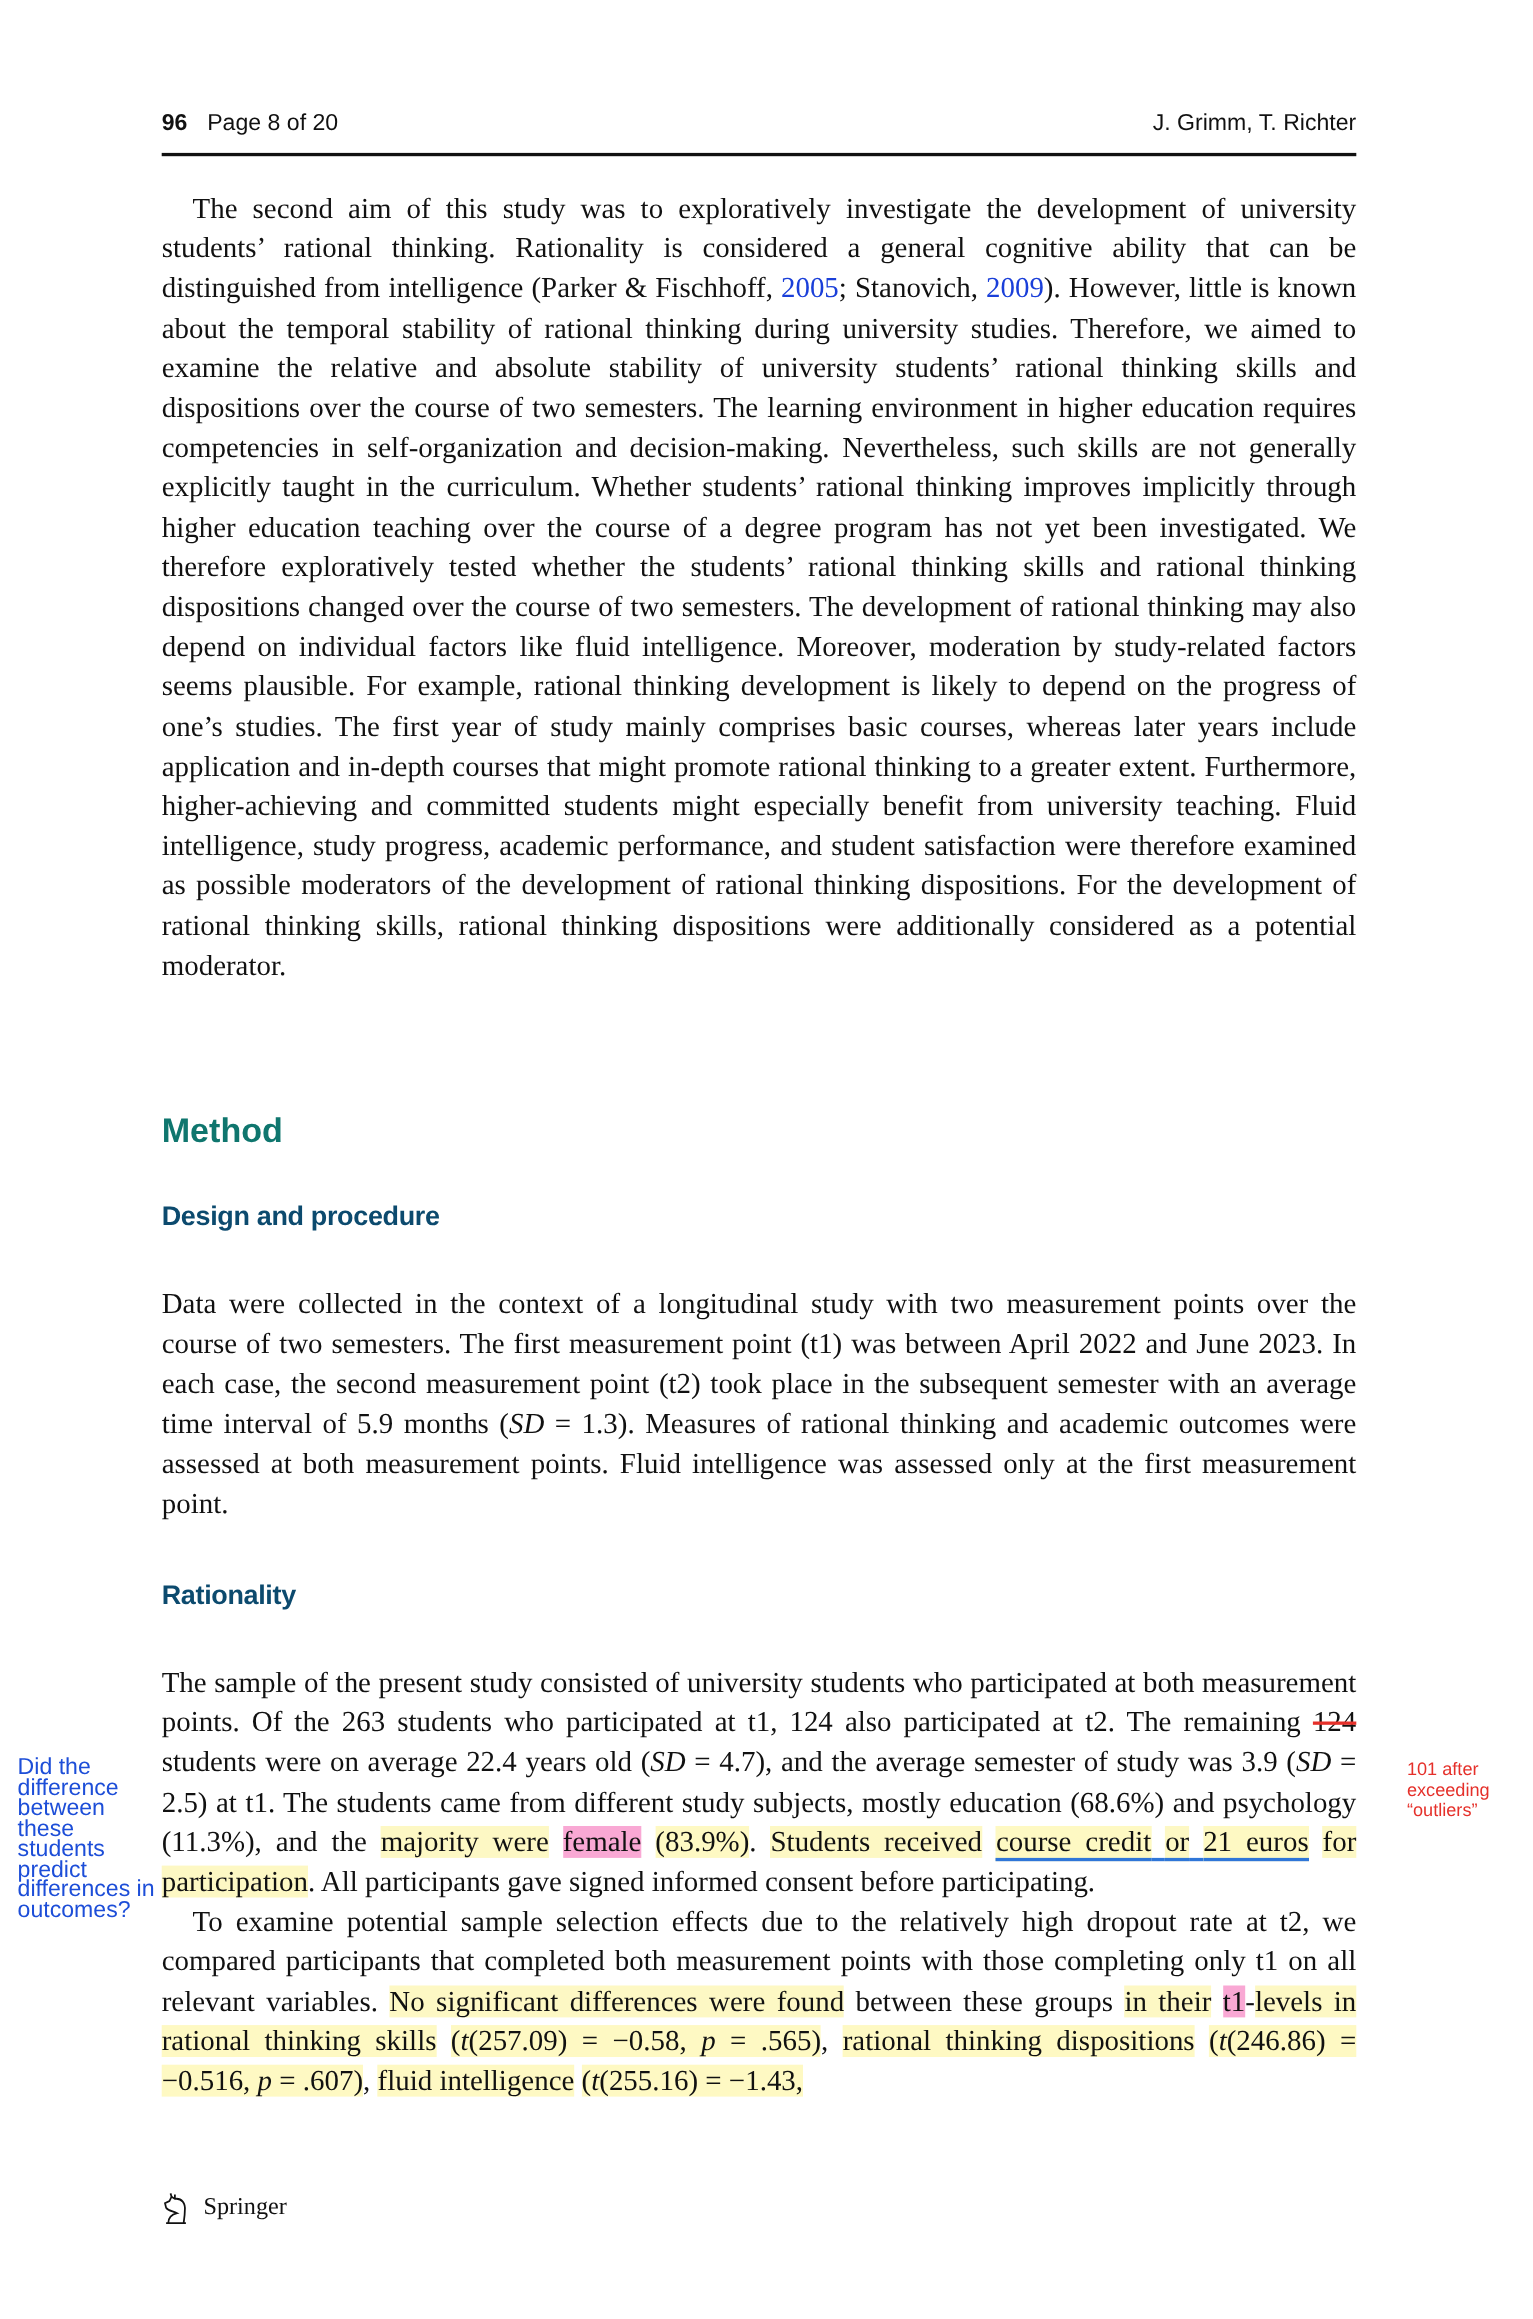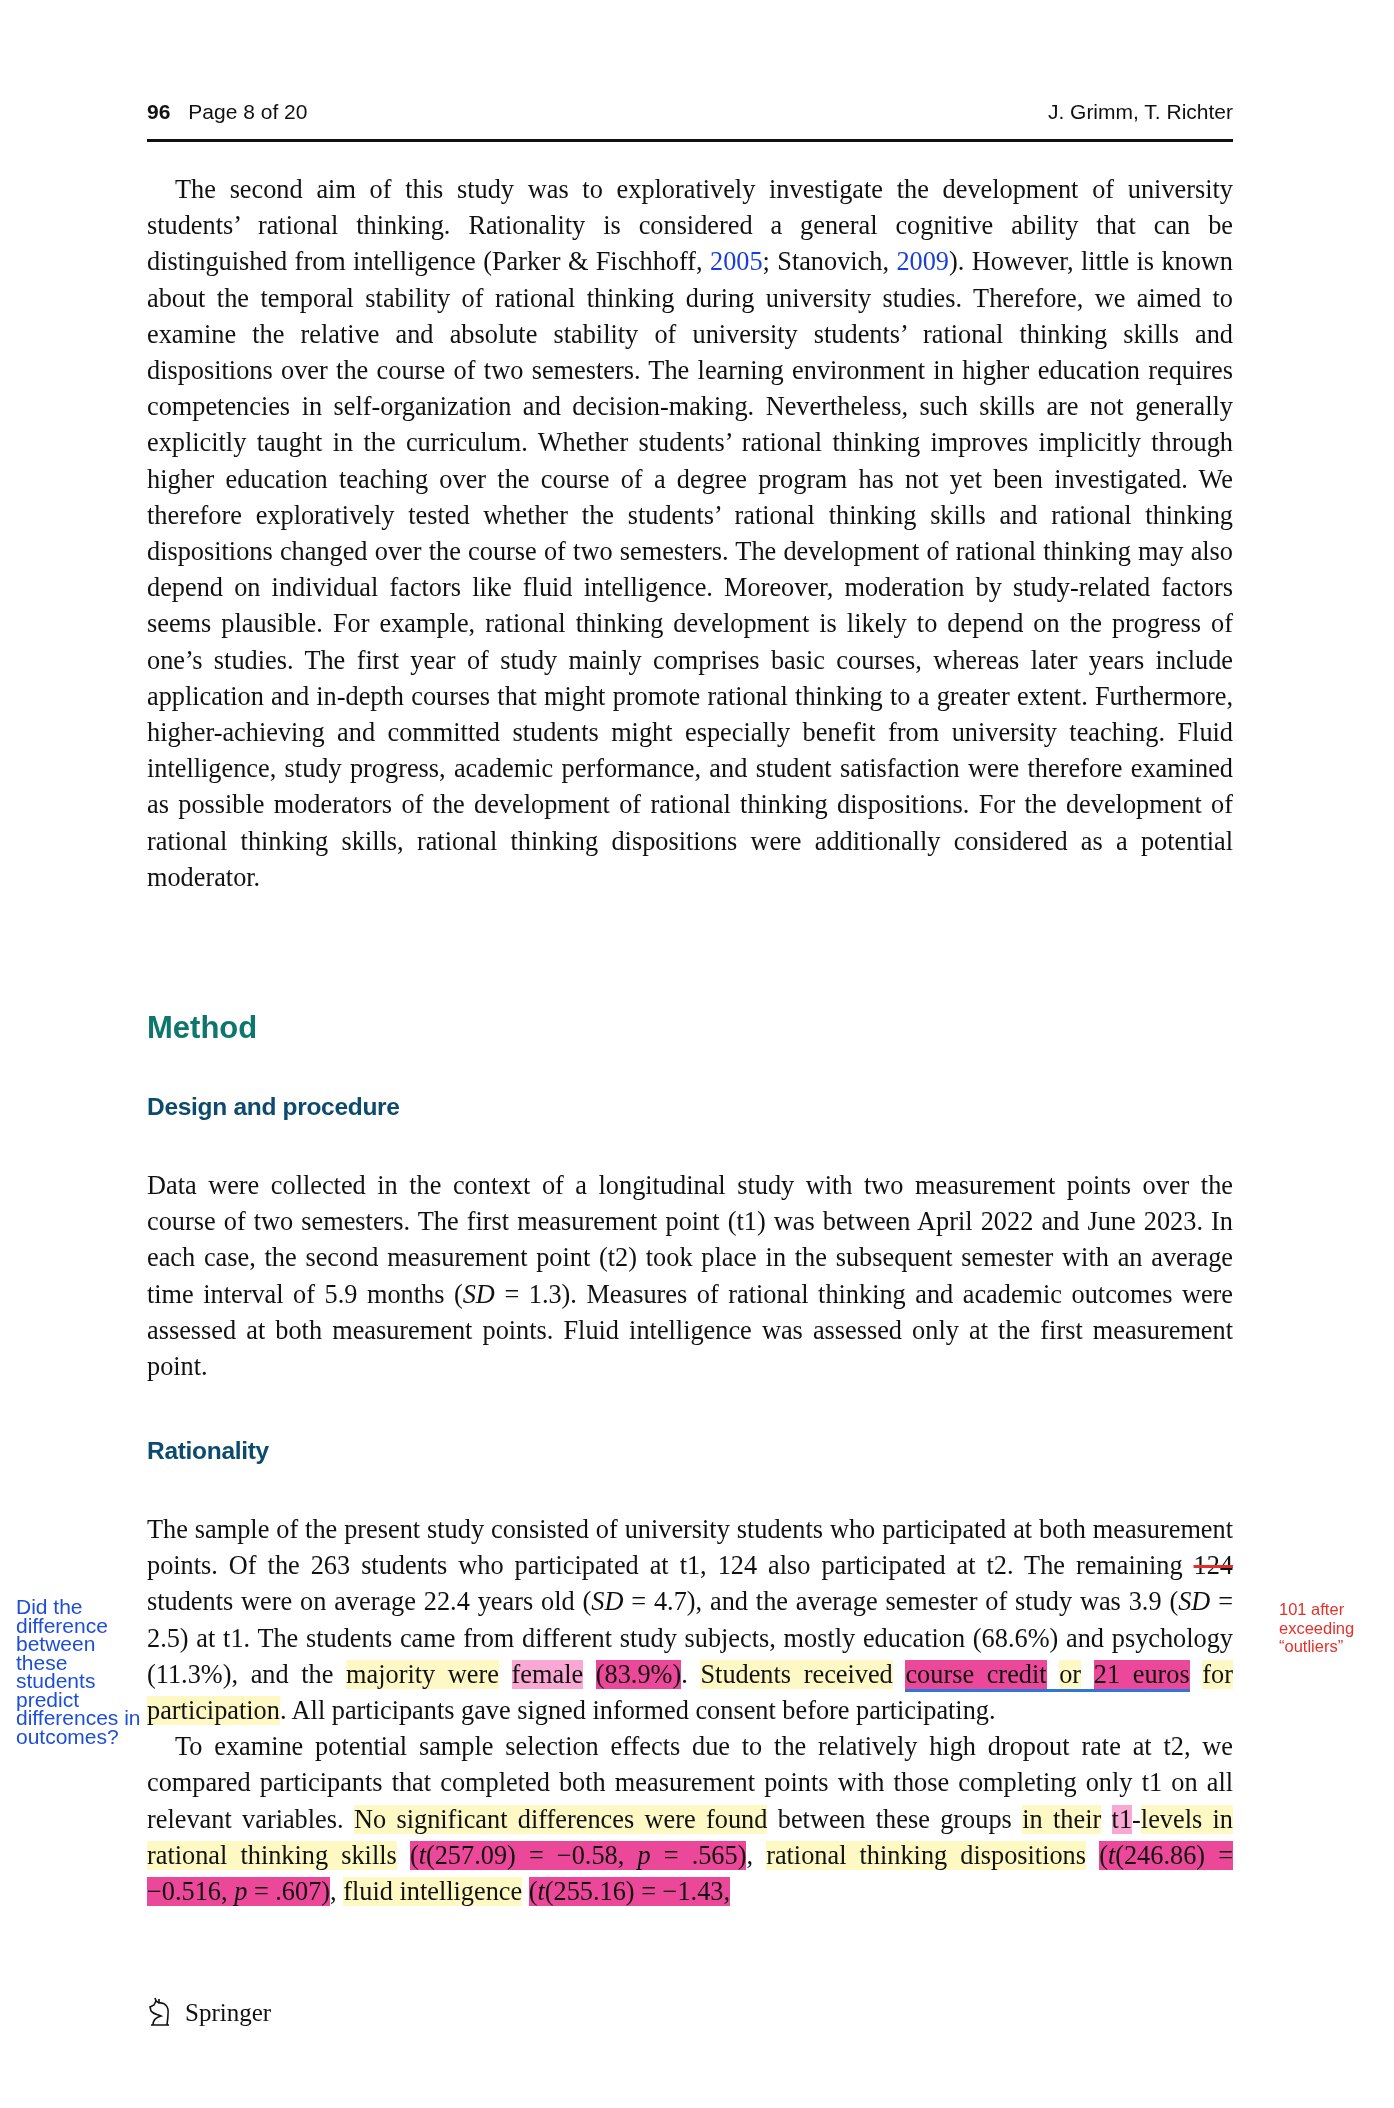--- a/index.html
+++ b/index.html
@@ -20,33 +20,33 @@
 
   .h1 { position:absolute; left:147px; top:1010px;
     font-family:"Liberation Sans", sans-serif; font-weight:bold; font-size:31px; color:#0f766e; }
   .h2 { position:absolute; left:147px; font-family:"Liberation Sans", sans-serif;
     font-weight:bold; font-size:24.5px; color:#0c4a6e; letter-spacing:-0.3px; }
 
   a.cite { color:#1a3fd9; text-decoration:none; }
   i { font-style:italic; }
 
   .hl-y { background:#fdf8c4; }
-  .hl-g { background:#ec4899; }
+  .hl-g { background:#fef9c3; }
   .hl-b { background:#fef9c3; }
   .hl-p { background:#f9a8d4; }
   .ul-blue { border-bottom:3px solid #2f76d8; }
   .strike { text-decoration:line-through; text-decoration-color:#e5302a; text-decoration-thickness:3px; }
 
   .note-left { position:absolute; left:16px; top:1598px; width:130px;
     font-family:"Liberation Sans", sans-serif; font-size:21px; line-height:18.5px; color:#1d4ed8; }
   .note-right { position:absolute; left:1279px; top:1600px; width:110px;
     font-family:"Liberation Sans", sans-serif; font-size:16.5px; line-height:18.5px; color:#e5302a; }
 
   .footer { position:absolute; left:147px; top:1993px; height:34px;
-    font-family:"Liberation Serif", serif; font-size:25px; color:#111; display:flex; align-items:flex-end; }
+    font-family:"Liberation Serif", serif; font-size:22px; color:#111; display:flex; align-items:flex-start; }
   .footer svg { margin-right:12px; }
 </style>
 </head>
 <body>
 
 <div class="page">
 
   <div class="running-head">
     <span class="pnum">96</span><span>Page 8 of 20</span>
     <span class="right">J. Grimm, T. Richter</span>

